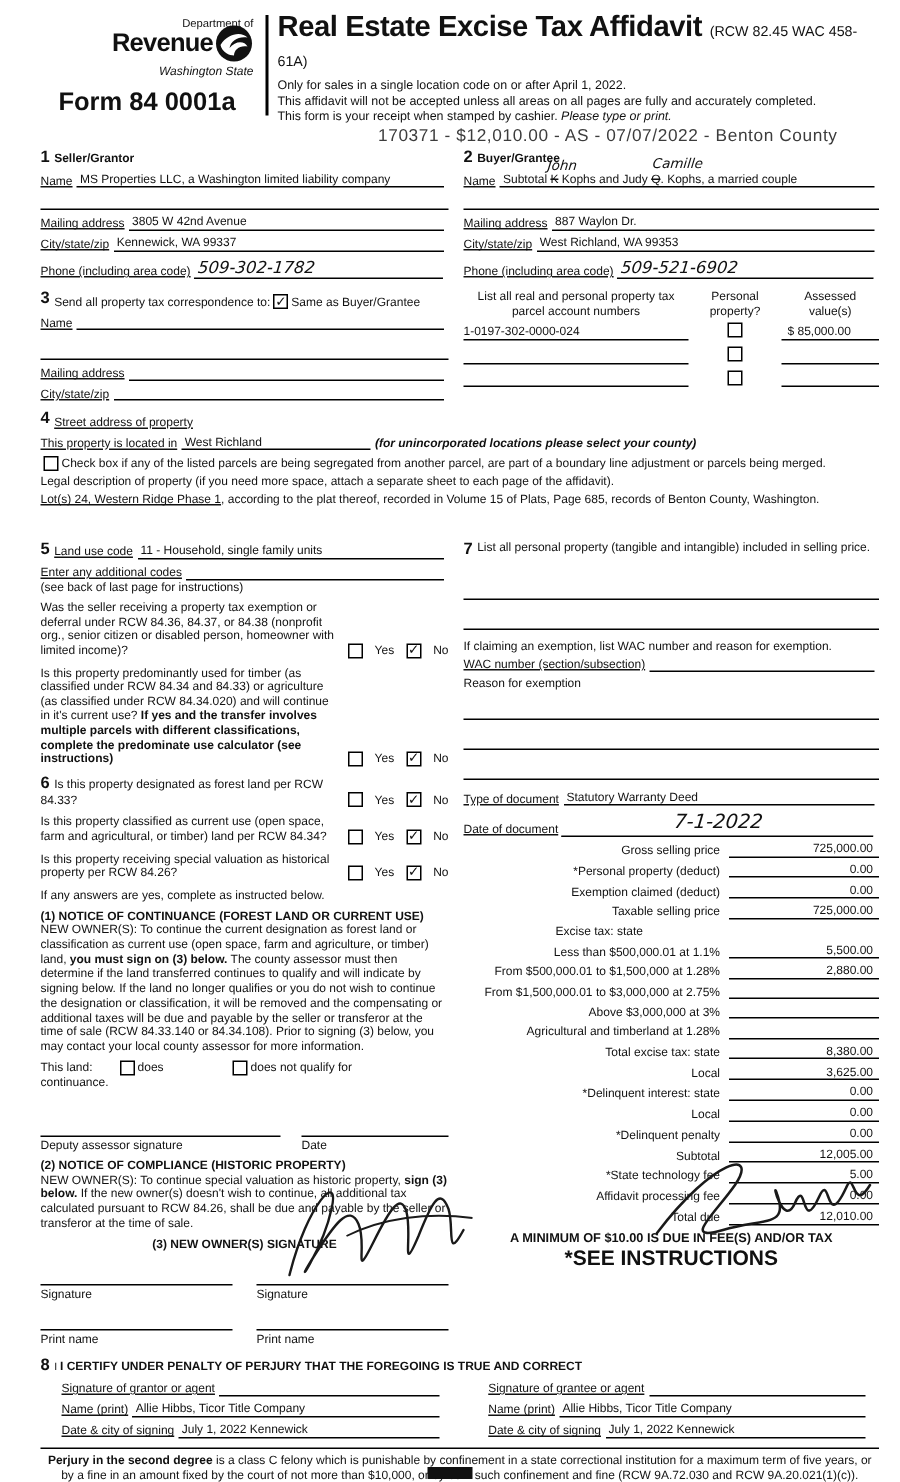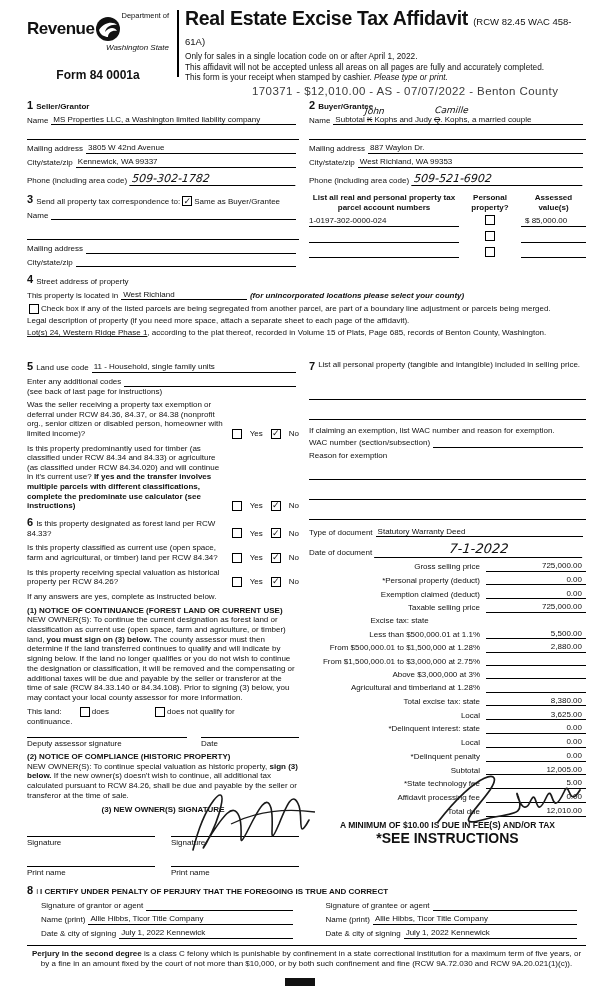--- a/index.html
+++ b/index.html
@@ -14,41 +14,41 @@
   .fill{flex:1;border-bottom:1px solid #000;margin:0 3px;min-height:9px;padding:0 2px;white-space:nowrap;}
   .fillc{text-align:center;}
   .cb{display:inline-flex;width:8px;height:8px;border:1px solid #000;flex:none;
     align-items:center;justify-content:center;font-size:9px;line-height:1;vertical-align:-1px;margin:0 2px;background:#fff;}
   .hand{font-family:"DejaVu Sans",sans-serif;font-style:italic;transform:skewX(-6deg);font-size:11px;white-space:nowrap;}
   .hand-sm{font-family:"DejaVu Sans",sans-serif;font-style:italic;transform:skewX(-6deg);font-size:9px;}
   
   .hdr{display:flex;margin-bottom:2px;}
   .hdr-logo{width:142px;text-align:right;padding-right:8px;flex:none;}
   .hdr-divider{width:2px;background:#000;margin:2px 6px 6px 0;flex:none;}
-  .logo-line{display:flex;justify-content:flex-start;align-items:flex-start;}
+  .logo-line{display:flex;justify-content:flex-end;align-items:flex-start;}
   .dept-small{font-size:7.5px;margin-top:3px;}
   .dept-big{font-size:17px;font-weight:bold;letter-spacing:-0.5px;line-height:1;}
   .wa-state{font-size:8px;font-style:italic;margin-top:1px;}
-  .form-no{font-size:12px;font-weight:bold;margin-top:15px;text-align:center;}
+  .form-no{font-size:17px;font-weight:bold;margin-top:5px;text-align:center;}
   .title{font-size:19.5px;font-weight:bold;letter-spacing:-0.3px;line-height:1.05;}
   .title-rcw{font-size:9.5px;font-weight:normal;letter-spacing:0;}
   .hdr-sub{font-size:8.3px;line-height:1.28;margin-top:2px;}
   .stamp{font-size:11.5px;color:#3c3c3c;letter-spacing:0.4px;margin-left:225px;white-space:nowrap;}
   .top-note-row{display:flex;align-items:flex-start;margin-top:1px;margin-bottom:6px;}
   .pct-fill{width:48px;border-bottom:1px solid #000;margin:0 3px;}
   
   .cols{display:flex;gap:10px;}
   .colL{width:272px;flex:none;}
   .colR{flex:1;min-width:0;}
   .sec-h{margin-bottom:3px;}
   .frow{display:flex;align-items:flex-end;margin-bottom:3.5px;}
-  .frow .lbl{white-space:nowrap;flex:none;}
+  .frow .lbl{white-space:nowrap;flex:none;text-decoration:underline;}
   .blank-line{border-bottom:1px solid #000;height:10px;margin-bottom:3.5px;}
   
-  .ptable-h{display:flex;text-align:center;font-weight:bold;margin-bottom:3px;justify-content:center;}
+  .ptable-h{display:flex;text-align:center;font-weight:normal;margin-bottom:3px;justify-content:center;}
   .ptable-row{display:flex;align-items:flex-end;margin-bottom:4px;}
   .pcol1{width:150px;flex:none;}
   .pcol2{width:62px;flex:none;text-align:center;}
   .pcol3{flex:1;}
   
   .qrow{display:flex;align-items:flex-end;margin-bottom:5px;}
   .qtext{flex:1;padding-right:4px;}
   .yn{display:flex;align-items:center;white-space:nowrap;flex:none;gap:6px;}
   
   .taxrow{display:flex;align-items:flex-end;justify-content:flex-end;margin-bottom:3.2px;}
@@ -292,21 +292,21 @@
         <div class="para" style="margin-top:5px">If any answers are yes, complete as instructed below.</div>
         <div class="b">(1) NOTICE OF CONTINUANCE (FOREST LAND OR CURRENT USE)</div>
         <div class="para"><span>NEW OWNER(S): To continue the current designation as forest land or classification as current use (open space, farm and agriculture, or timber) land, </span><span class="b">you must sign on (3) below.</span><span> The county assessor must then determine if the land transferred continues to qualify and will indicate by signing below. If the land no longer qualifies or you do not wish to continue the designation or classification, it will be removed and the compensating or additional taxes will be due and payable by the seller or transferor at the time of sale (RCW 84.33.140 or 84.34.108). Prior to signing (3) below, you may contact your local county assessor for more information.</span></div>
         <div class="row" style="margin-top:2px">
           <span>This land:</span>
           <span class="cb" style="margin-left:18px"></span>
           <span>does</span>
           <span class="cb" style="margin-left:46px"></span>
           <span>does not qualify for</span>
         </div>
-        <div style="margin-bottom:0">continuance.</div>
+        <div style="margin-bottom:20px">continuance.</div>
         <div class="row" style="gap:14px;margin-bottom:1px">
           <span style="width:160px;border-bottom:1px solid #000;height:10px"></span>
           <span style="flex:1;border-bottom:1px solid #000;height:10px"></span>
         </div>
         <div class="row" style="gap:14px;margin-bottom:4px">
           <span style="width:160px">Deputy assessor signature</span>
           <span>Date</span>
         </div>
         <div class="b">(2) NOTICE OF COMPLIANCE (HISTORIC PROPERTY)</div>
         <div class="para"><span>NEW OWNER(S): To continue special valuation as historic property, </span><span class="b">sign (3) below.</span><span> If the new owner(s) doesn't wish to continue, all additional tax calculated pursuant to RCW 84.26, shall be due and payable by the seller or transferor at the time of sale.</span></div>

